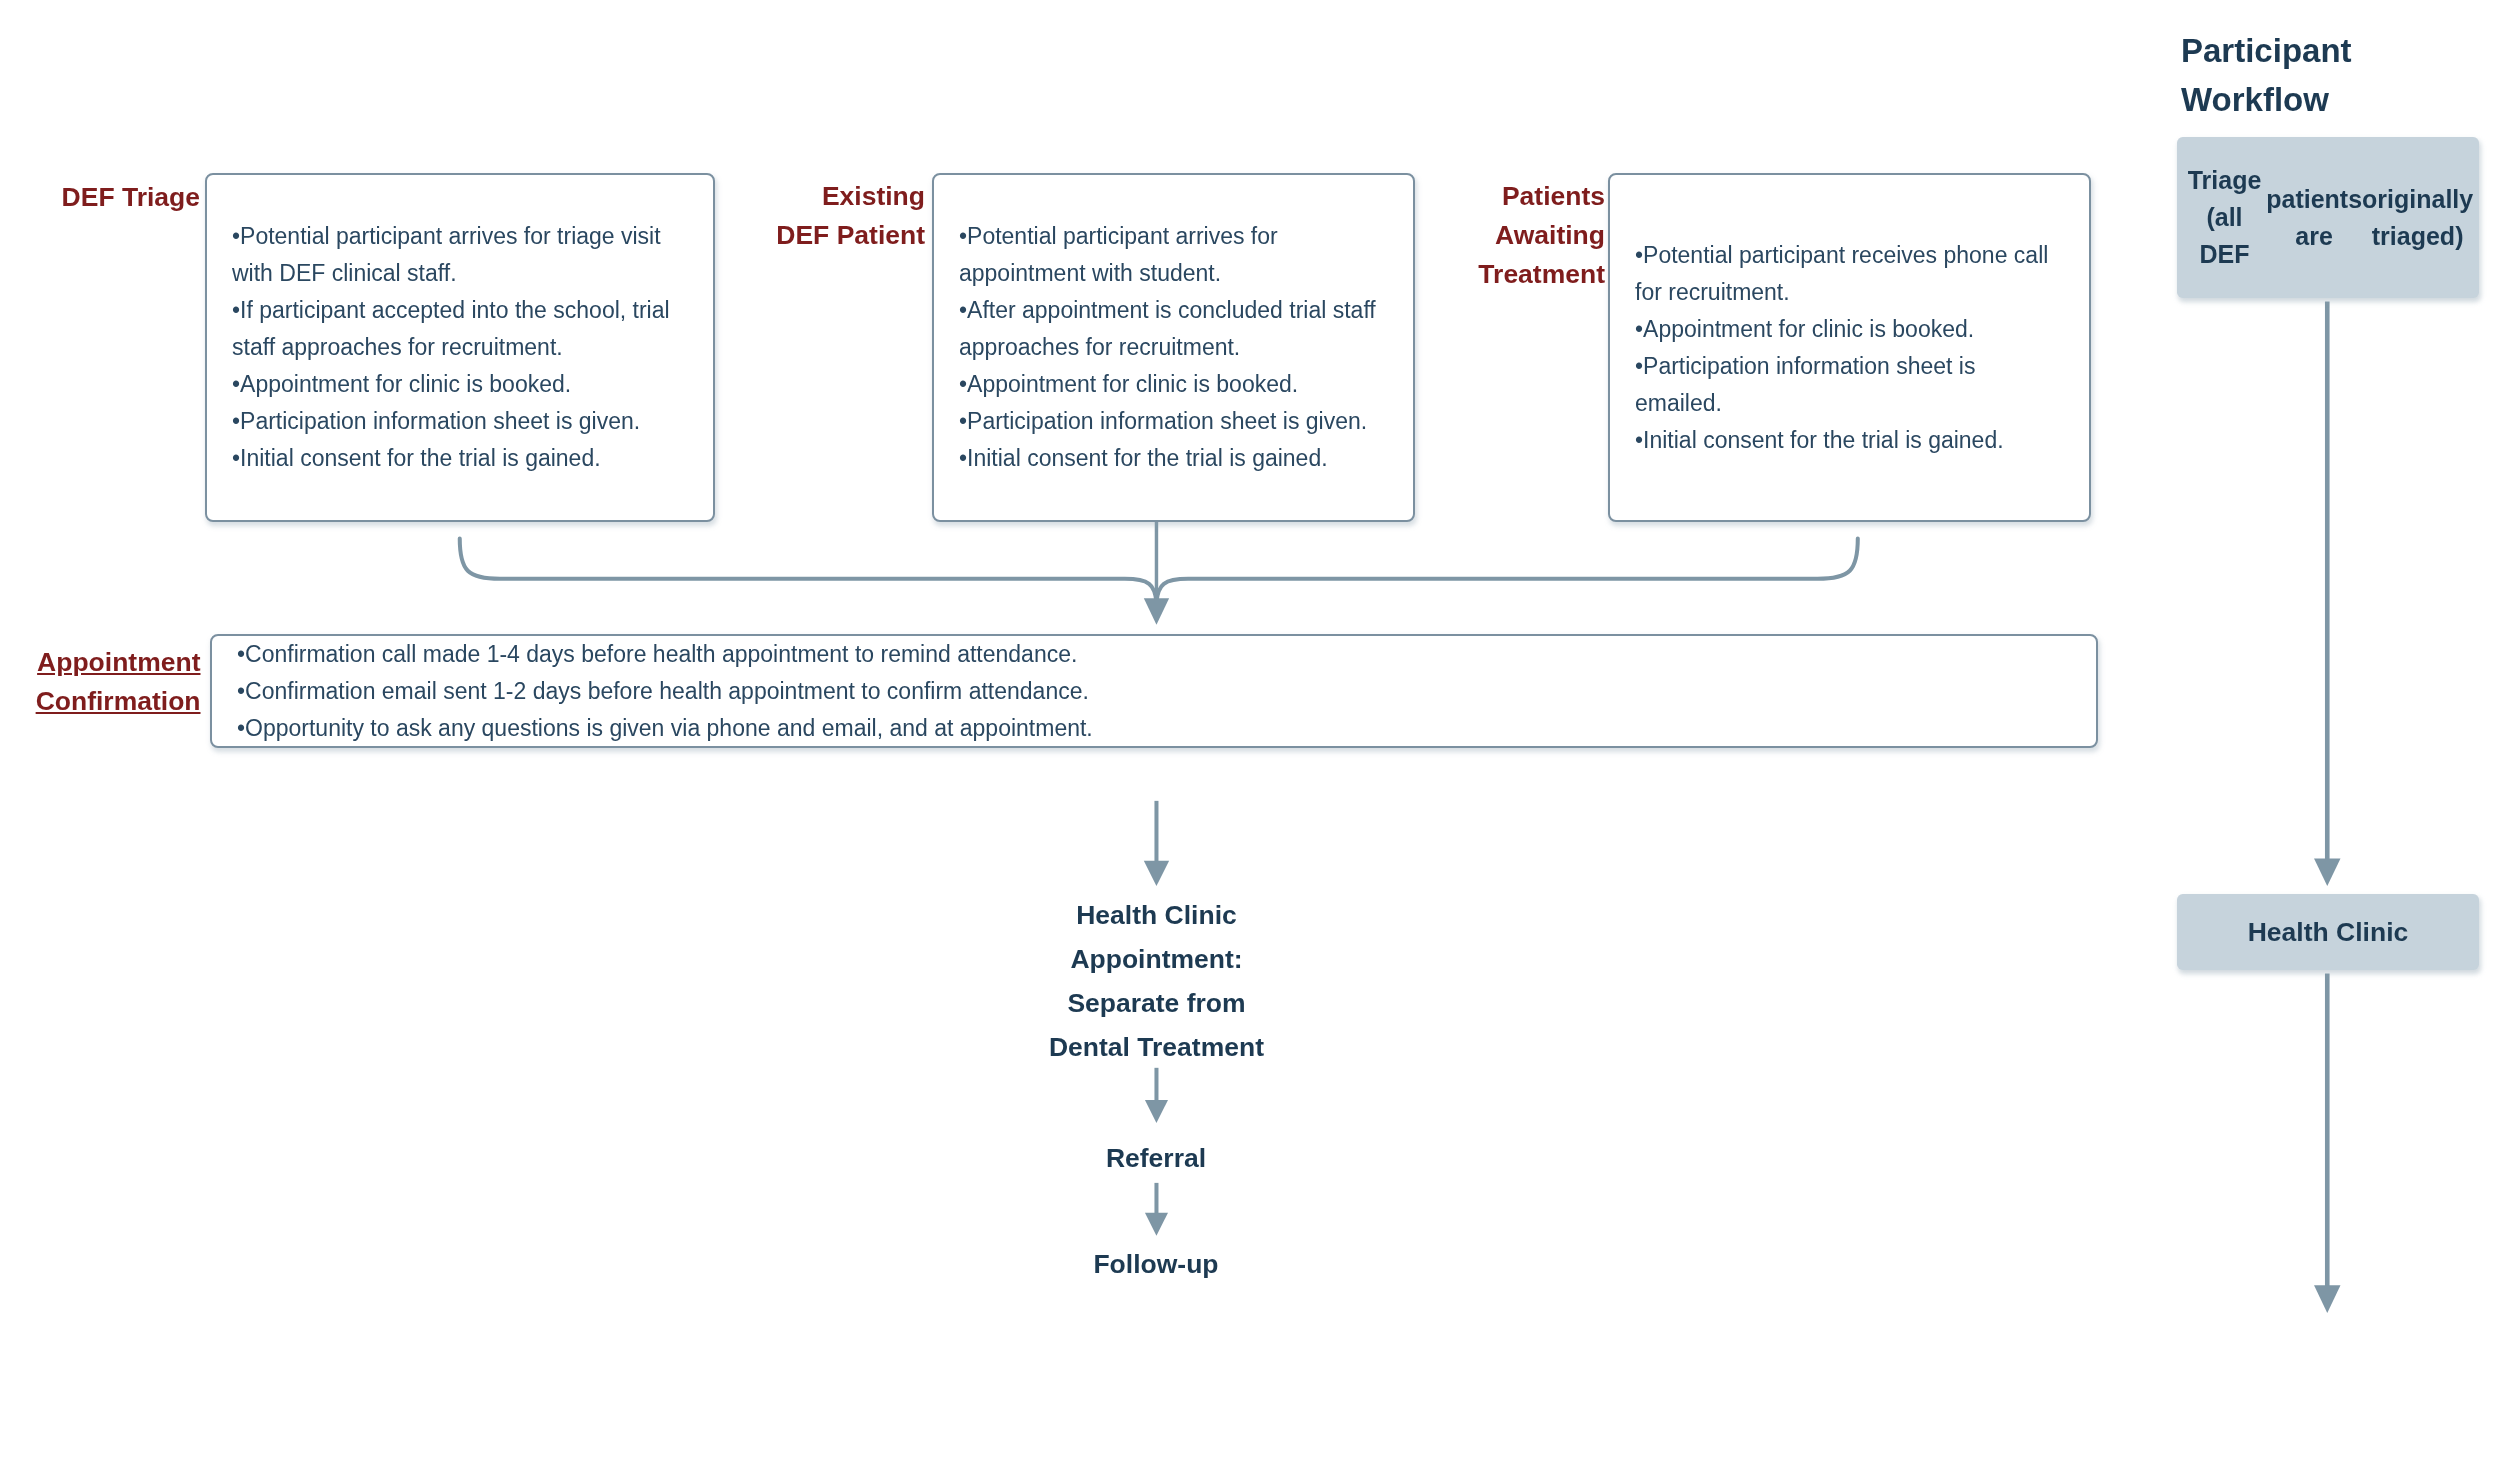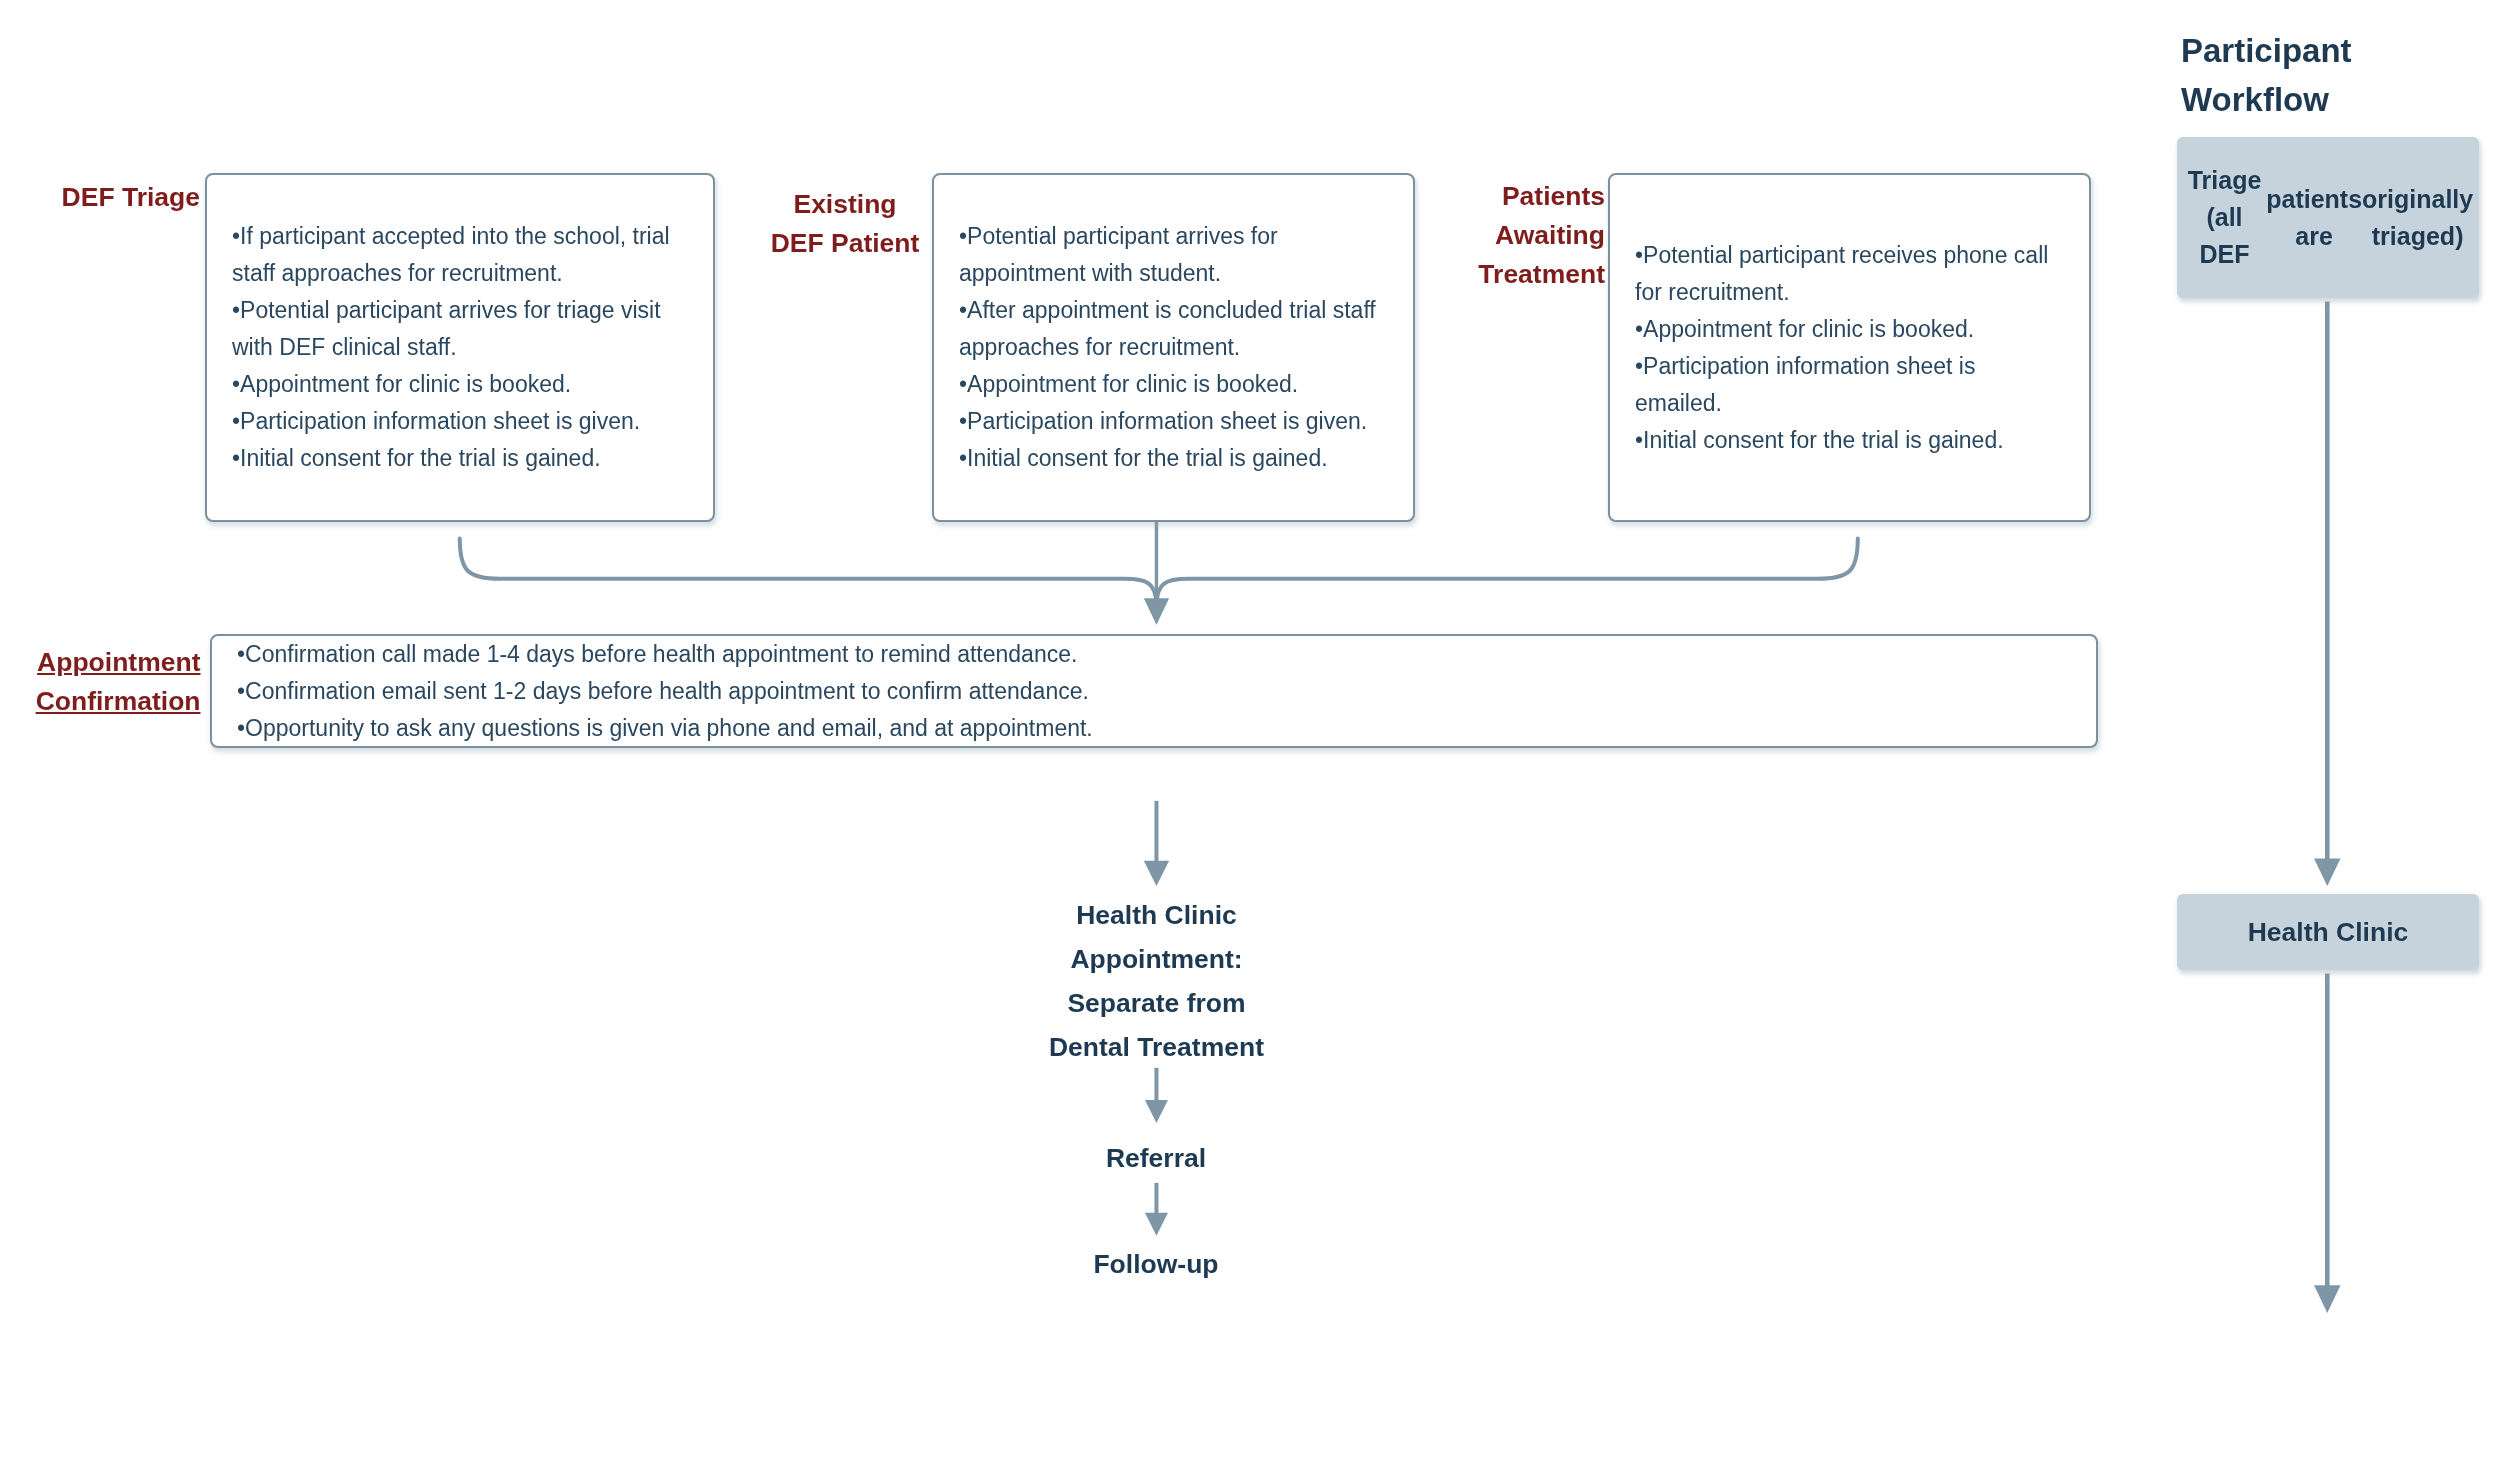--- a/index.html
+++ b/index.html
@@ -111,28 +111,28 @@
     <polygon points="4022,1492 4068,1492 4045,1540" fill="#7e96a5"></polygon>
 
     <line x1="4045" y1="1692" x2="4045" y2="2238" stroke="#7e96a5" stroke-width="8"></line>
     <polygon points="4022,2234 4068,2234 4045,2282" fill="#7e96a5"></polygon>
   </svg>
 
   <div class="side-label" style="left:23px; top:178px; width:177px;">
     <div>DEF Triage</div>
   </div>
   <div class="branch-box" style="left:205px; top:173px; width:510px; height:349px;">
+    <div class="bullet">•Potential participant arrives for triage visit with DEF clinical staff.</div>
     <div class="bullet">•If participant accepted into the school, trial staff approaches for recruitment.</div>
-    <div class="bullet">•Potential participant arrives for triage visit with DEF clinical staff.</div>
     <div class="bullet">•Appointment for clinic is booked.</div>
     <div class="bullet">•Participation information sheet is given.</div>
     <div class="bullet">•Initial consent for the trial is gained.</div>
   </div>
 
-  <div class="side-label" style="left:765px; top:185px; width:160px;text-align:center;">
+  <div class="side-label" style="left:765px; top:177px; width:160px;">
     <div>Existing</div>
     <div>DEF Patient</div>
   </div>
   <div class="branch-box" style="left:932px; top:173px; width:483px; height:349px;">
     <div class="bullet">•Potential participant arrives for appointment with student.</div>
     <div class="bullet">•After appointment is concluded trial staff approaches for recruitment.</div>
     <div class="bullet">•Appointment for clinic is booked.</div>
     <div class="bullet">•Participation information sheet is given.</div>
     <div class="bullet">•Initial consent for the trial is gained.</div>
   </div>

